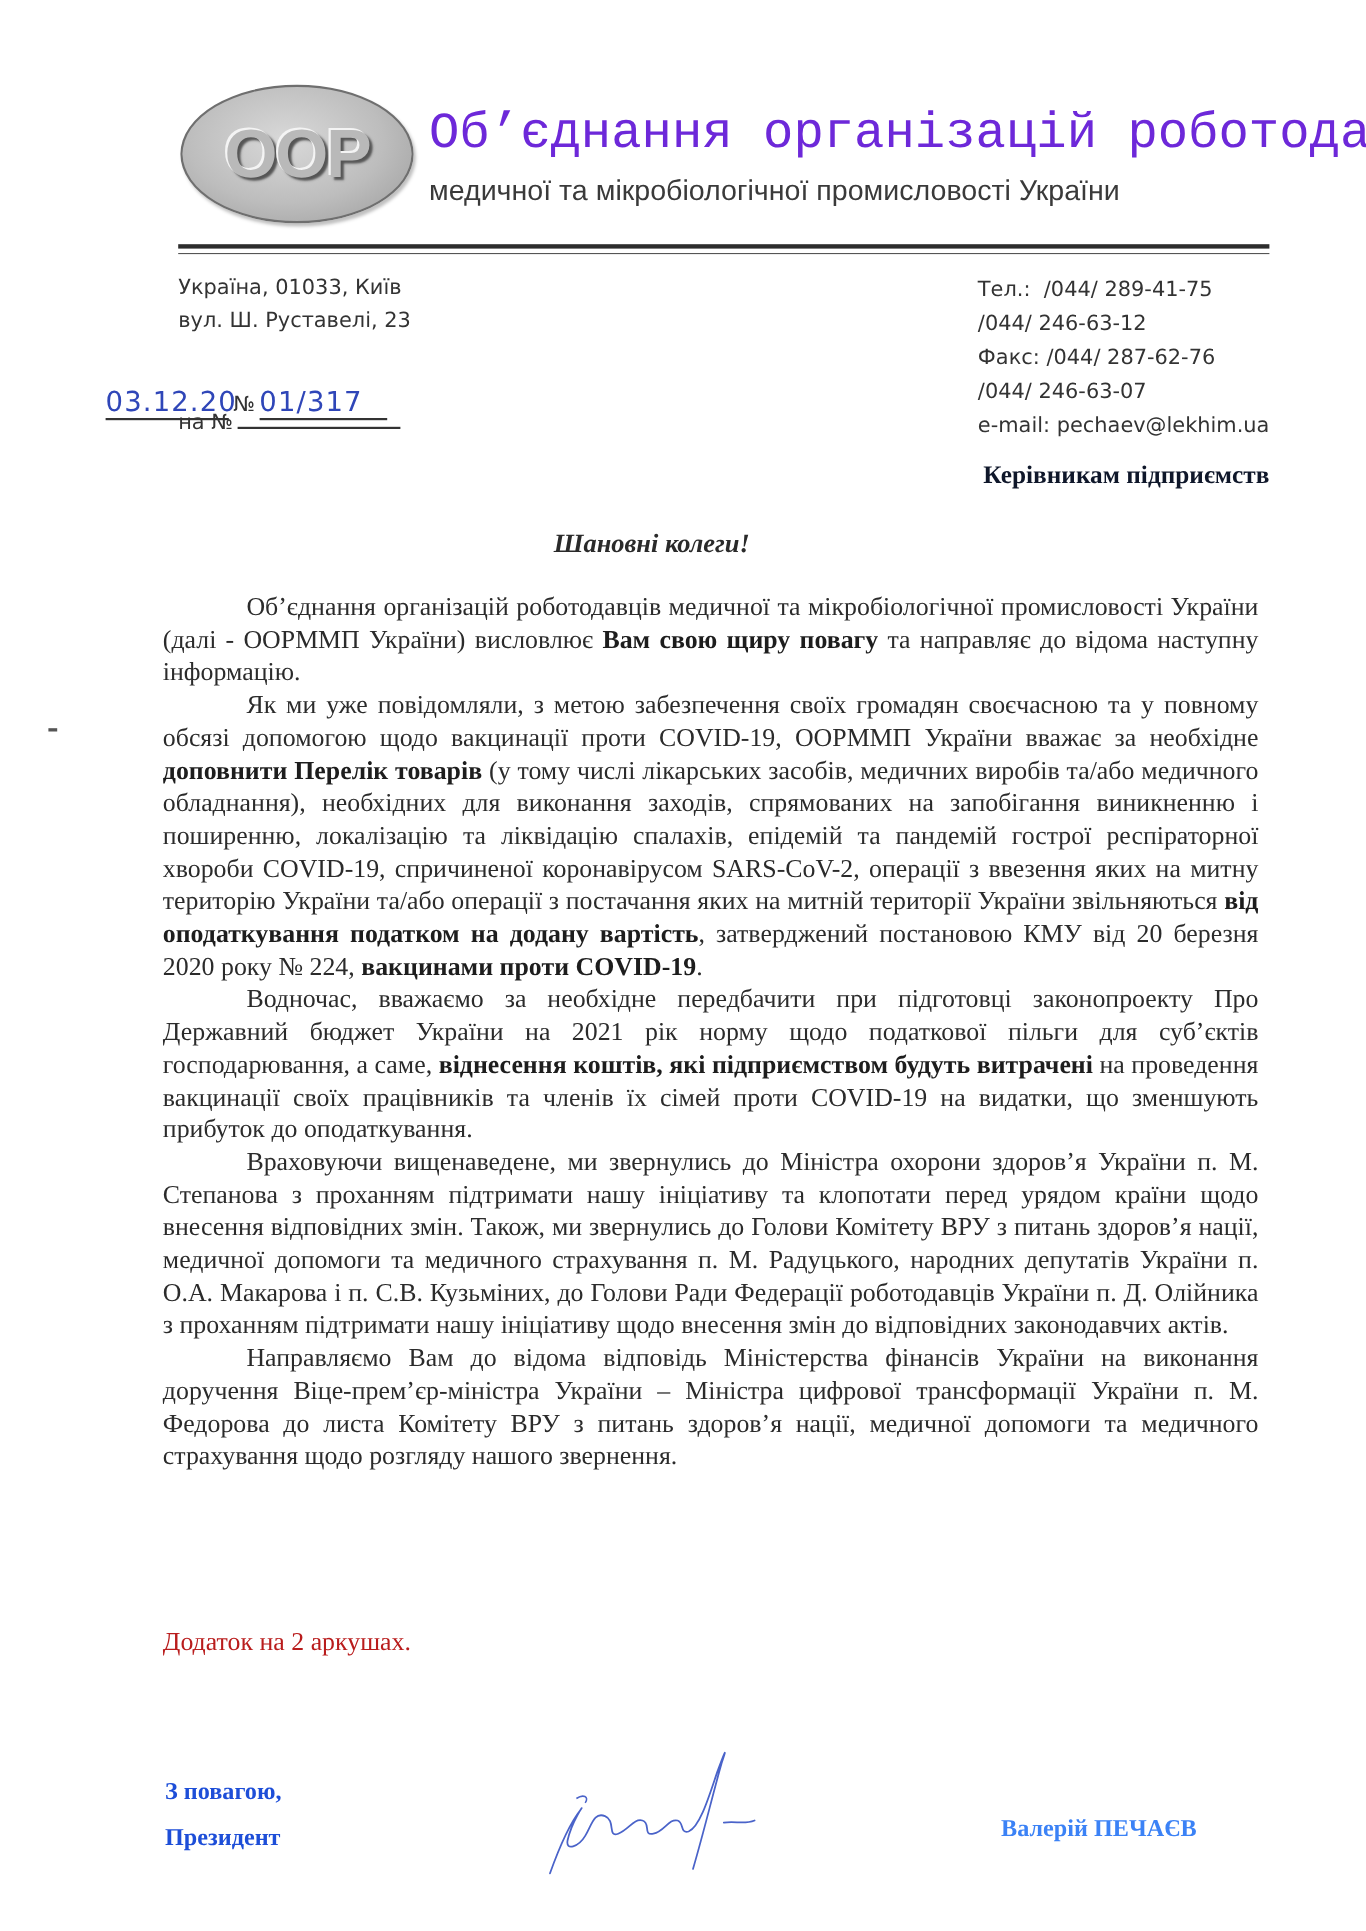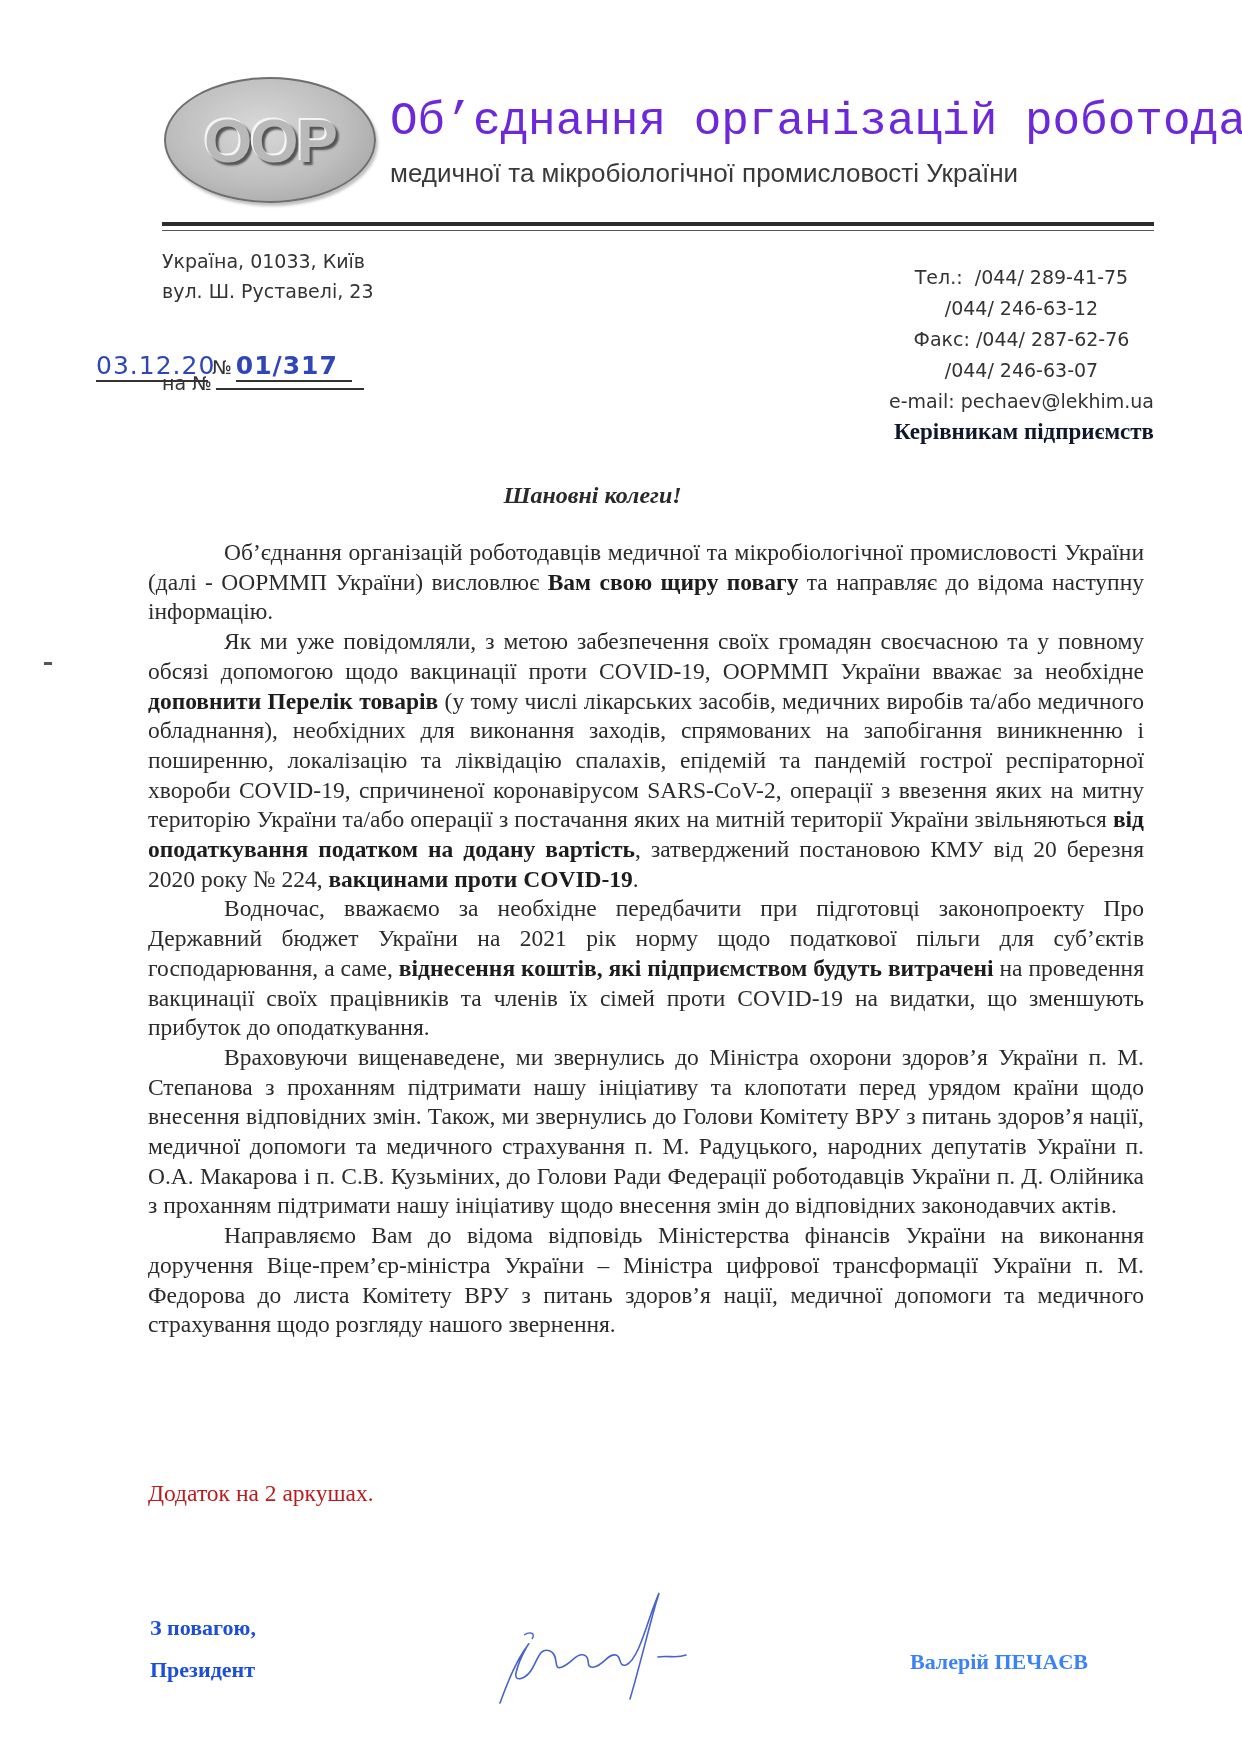--- a/index.html
+++ b/index.html
@@ -17,21 +17,21 @@
   .org-subtitle { left: 390px; top: 158px; font-family: "Liberation Sans", sans-serif; font-size: 26px; color: #3a3a3a; white-space: nowrap; }
   .rule-thick { left: 162px; top: 222px; width: 992px; height: 4px; background: #2d2d2d; }
   .rule-thin { left: 162px; top: 230px; width: 992px; height: 1px; background: #555; }
 
   
   .sans-sm { font-family: "DejaVu Sans", sans-serif; font-size: 19px; color: #333; white-space: nowrap; }
   .hand { font-family: "DejaVu Sans", sans-serif; color: #2f46b8; font-size: 25px; letter-spacing: 1px; white-space: nowrap; }
   .underline-field { display: inline-block; border-bottom: 2px solid #333; }
 
   
-  .contacts { right: 88px; top: 262px; text-align: center; line-height: 31px; margin-left: 32px; }
+  .contacts { right: 88px; top: 248px; text-align: left; line-height: 31px; margin-left: 32px; }
   .recipient { right: 88px; top: 419px; font-family: "Liberation Serif", serif; font-weight: bold; font-size: 23px; color: #0f172a; }
 
   
   .salutation { left: 0; width: 1185px; top: 482px; text-align: center; font-family: "Liberation Serif", serif; font-style: italic; font-weight: bold; font-size: 24px; color: #2a2a2a; }
   .body { left: 148px; width: 996px; top: 538px; font-family: "Liberation Serif", serif; font-size: 23.5px; line-height: 29.7px; color: #2b2b2b; }
   .body p { margin: 0; text-align: justify; text-indent: 76px; }
   .body b { color: #1d1d1d; }
   .attachment { left: 148px; top: 1480px; font-family: "Liberation Serif", serif; font-size: 23.5px; color: #b91c1c; }
 
   .closing { left: 150px; top: 1607px; font-family: "Liberation Serif", serif; font-weight: bold; font-size: 22px; line-height: 42px; color: #1d4ed8; }
@@ -48,21 +48,21 @@
 <div class="abs org-title">Об’єднання організацій роботодавців</div>
 <div class="abs org-subtitle">медичної та мікробіологічної промисловості України</div>
 <div class="abs rule-thick"></div>
 <div class="abs rule-thin"></div>
 
 <div class="abs sans-sm" style="left:162px; top:250px;">Україна, 01033, Київ</div>
 <div class="abs sans-sm" style="left:162px; top:280px;">вул. Ш. Руставелі, 23</div>
 <div class="abs" style="left:96px; top:304px; white-space:nowrap;">
   <span class="hand underline-field" style="width:112px;margin-top:47px;">03.12.20</span>
   <span class="sans-sm">№</span>
-  <span class="hand underline-field" style="width:116px;font-weight:bold;">01/317</span>
+  <span class="hand underline-field" style="width:116px;">01/317</span>
 </div>
 <div class="abs" style="left:162px; top:342px; white-space:nowrap;margin-top:26px;">
   <span class="sans-sm">на №</span>
   <span class="underline-field" style="width:148px; height:20px;"></span>
 </div>
 
 <div class="abs contacts sans-sm">
   <div><span>Тел.:</span>&nbsp;&nbsp;<span>/044/ 289-41-75</span></div>
   <div><span>/044/ 246-63-12</span></div>
   <div><span>Факс:</span>&nbsp;<span>/044/ 287-62-76</span></div>

